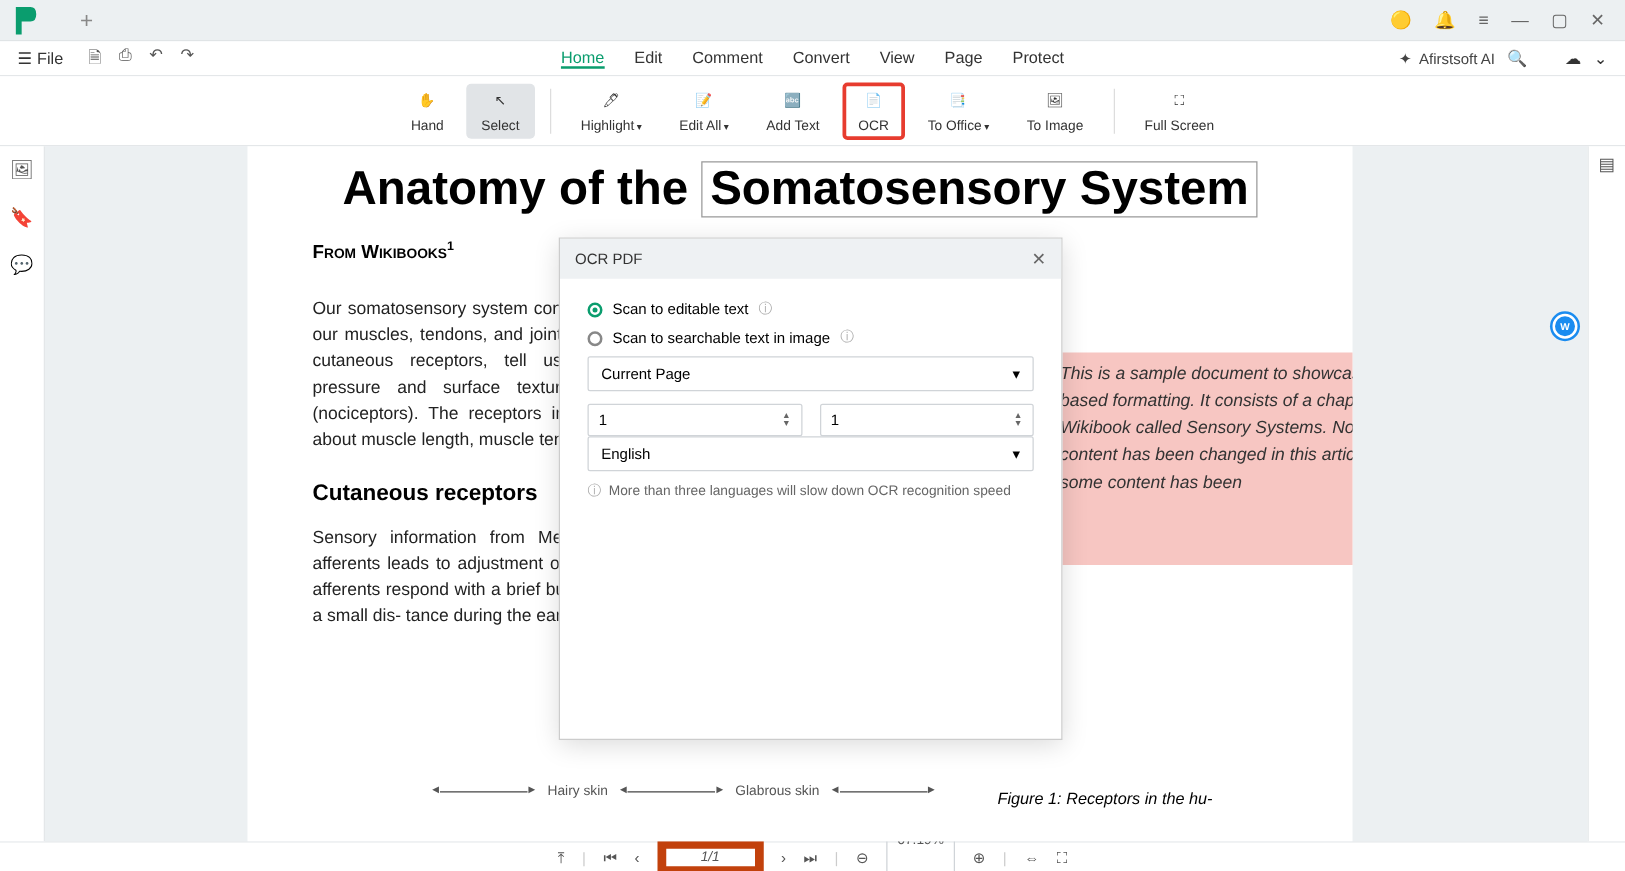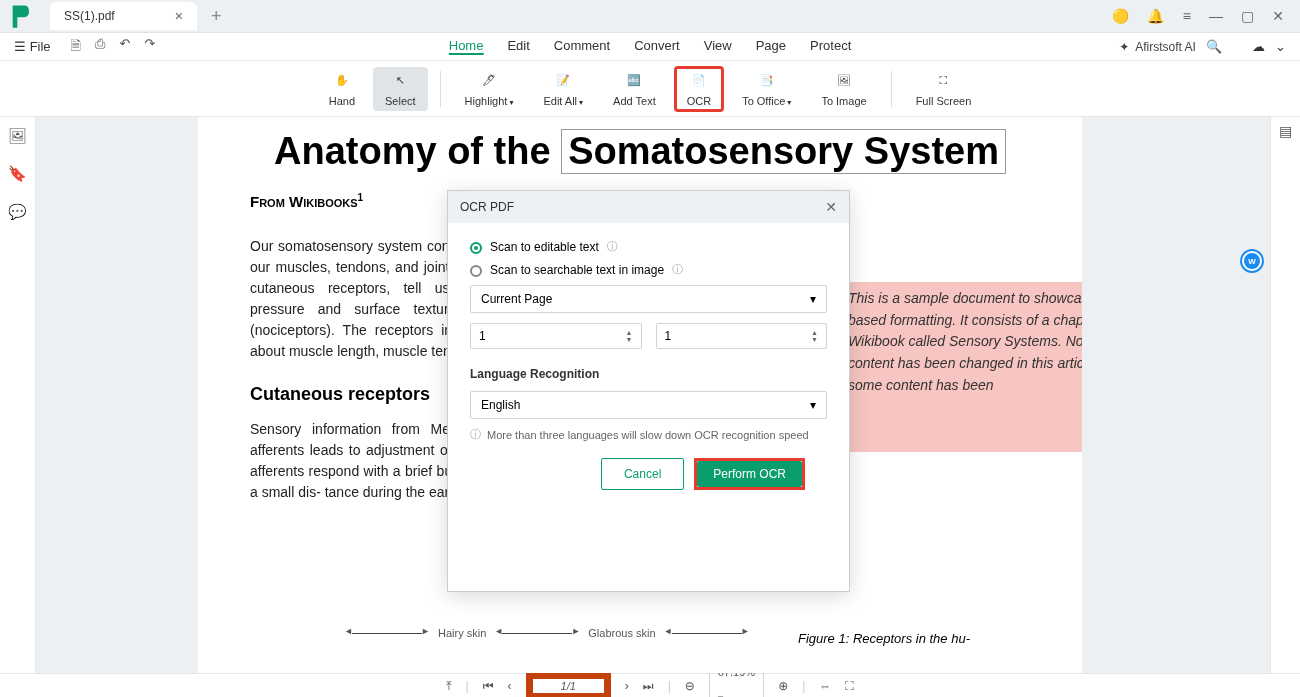--- a/index.html
+++ b/index.html
@@ -95,24 +95,20 @@
 </style>
 </head>
 <body>
 
 <div class="titlebar">
   <div class="logo">
     <svg viewBox="0 0 24 24">
         <path d="M4 3 L14 3 Q18 3 18 8 Q18 13 14 13 L8 13 L8 22 L4 22 Z" fill="#0a9d6e"></path>
       </svg>
   </div>
-  <div class="tab">
-    <span>SS(1).pdf</span>
-    <span class="close">×</span>
-  </div>
   <span class="newtab">+</span>
   <div class="titlebar-right">
     <span>🟡</span>
     <span>🔔</span>
     <span>≡</span>
     <span>—</span>
     <span>▢</span>
     <span>✕</span>
   </div>
 </div>
@@ -249,36 +245,29 @@
       </div>
       <div class="spinbox">
         <span>1</span>
         <span class="spin-arrows">
             <span>▲</span>
             <span>▼</span>
           </span>
       </div>
     </div>
 
-    <div class="section-label" style="margin-top:18px;">Language Recognition</div>
     <div class="select-box">
       <span>English</span>
       <span>▾</span>
     </div>
     <div class="help-text">
       <span class="info-icon">ⓘ</span>
       <span>More than three languages will slow down OCR recognition speed</span>
     </div>
 
-    <div class="dialog-footer">
-      <button class="btn-cancel">Cancel</button>
-      <span class="btn-primary-highlight">
-        <button class="btn-primary">Perform OCR</button>
-      </span>
-    </div>
   </div>
 </div>
 
 <div class="bottombar">
   <span>⤒</span>
   <span class="bottombar-divider">|</span>
   <span>⏮</span>
   <span>‹</span>
   <span class="page-input">1/1</span>
   <span>›</span>

